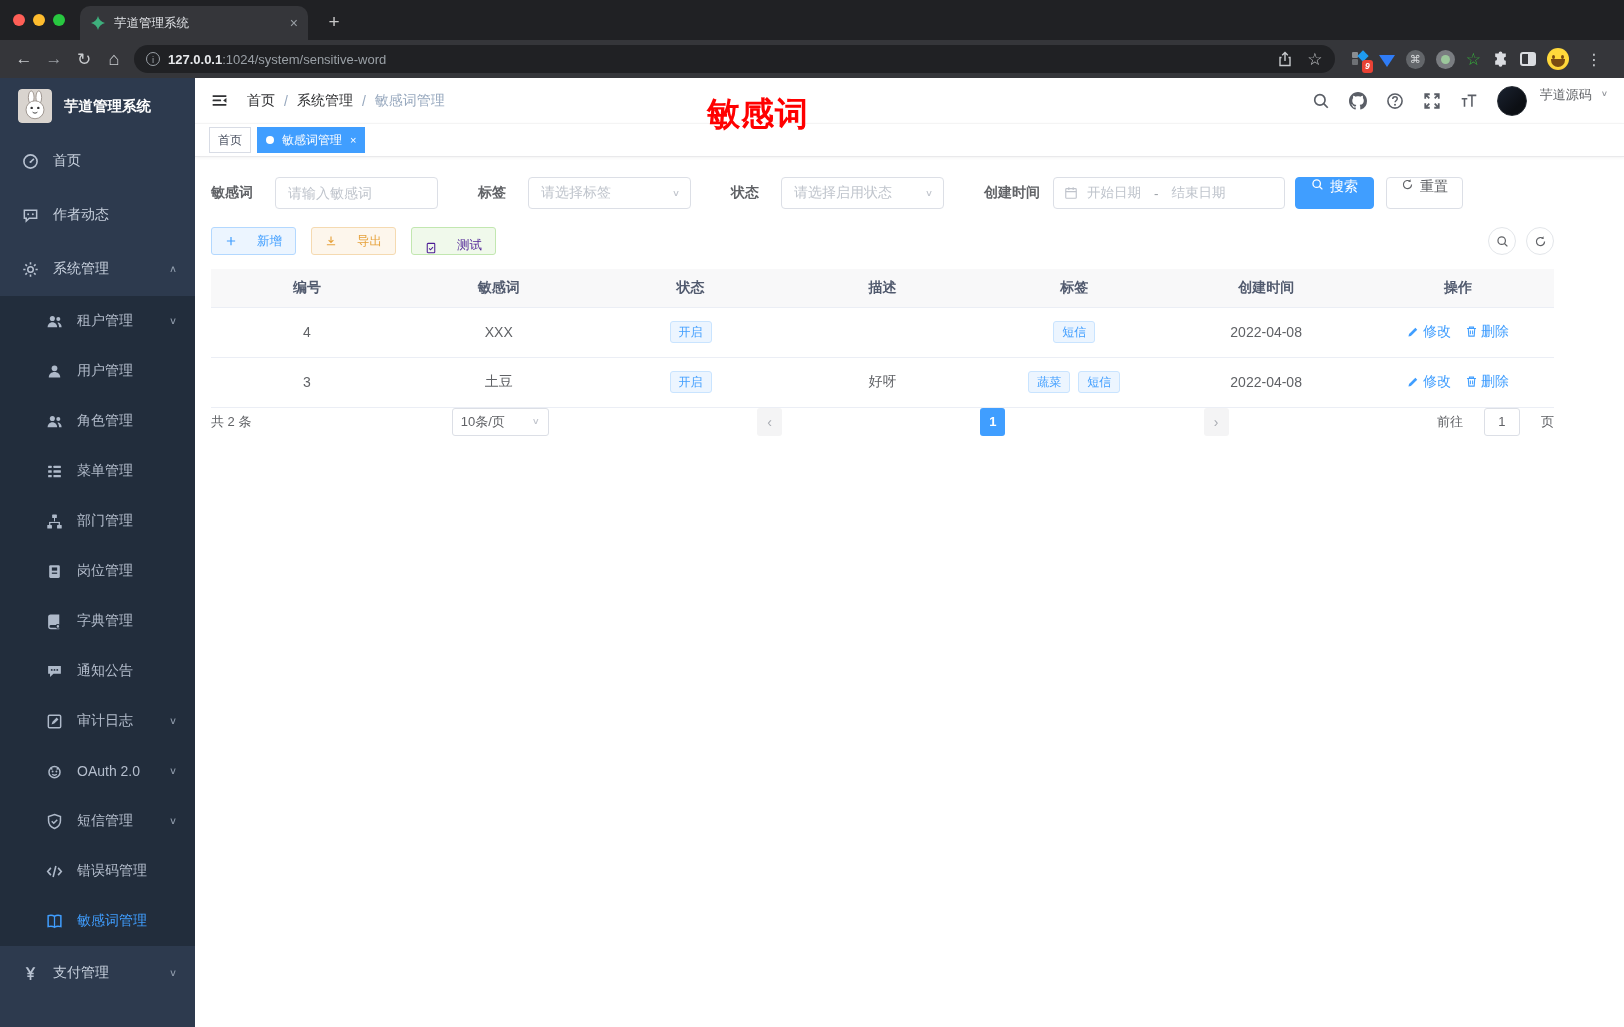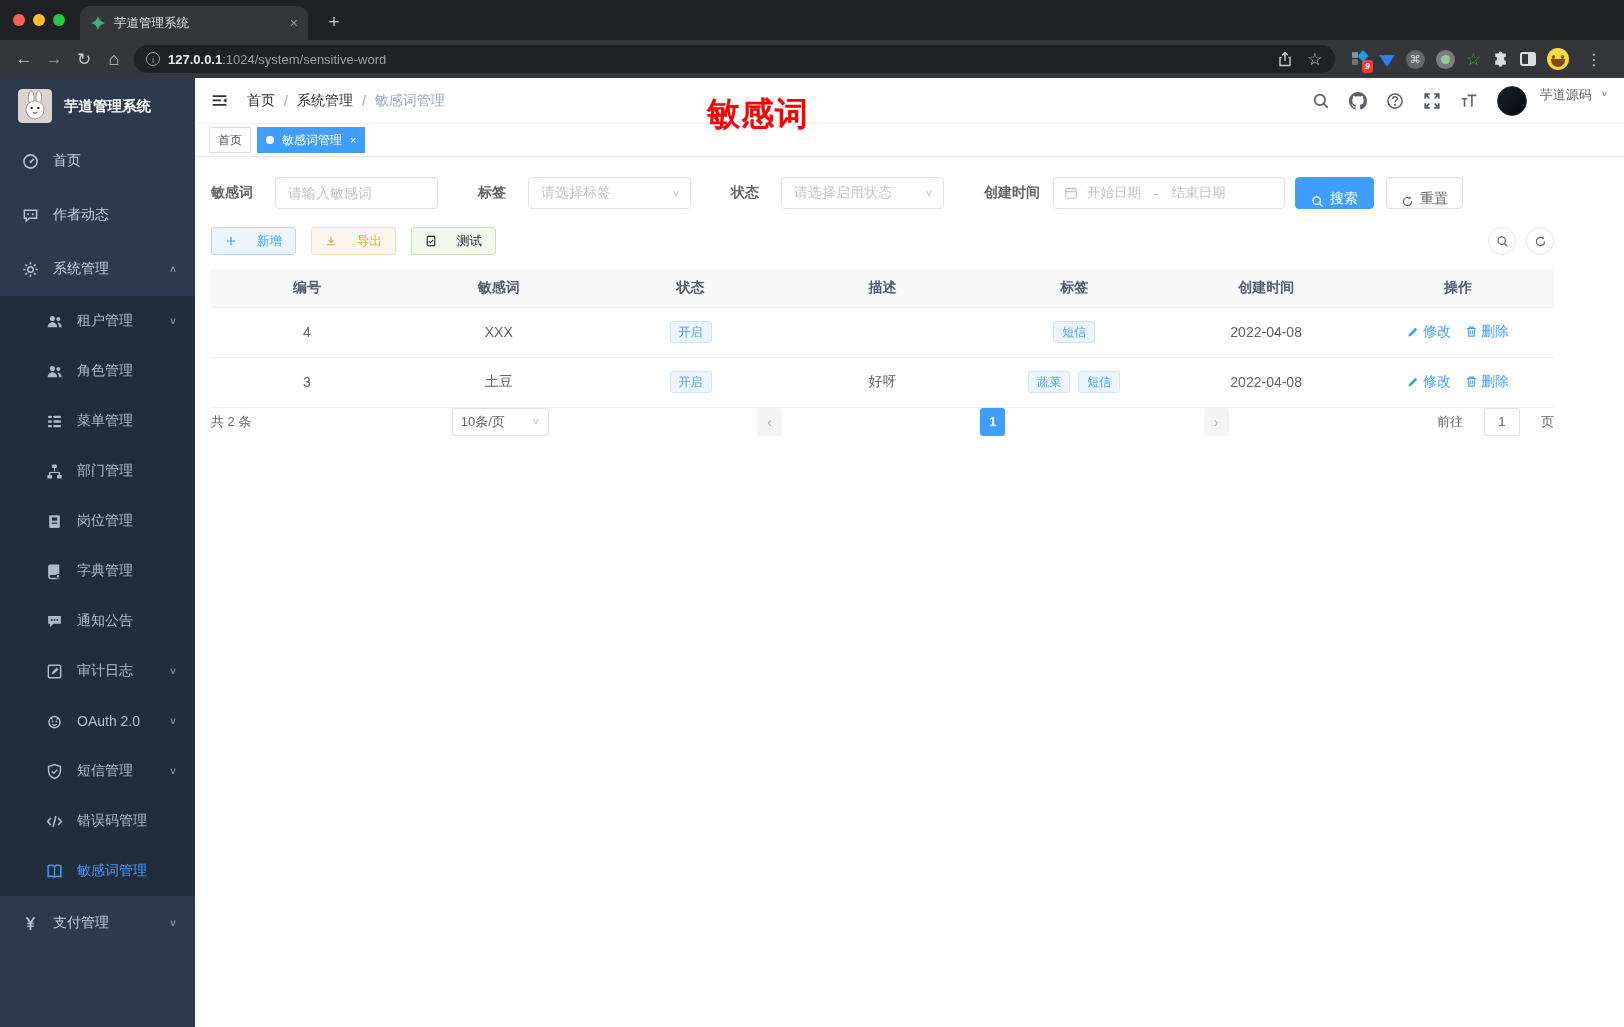--- a/index.html
+++ b/index.html
@@ -101,32 +101,32 @@
   .inp{width:163px;height:32px;border:1px solid #dcdfe6;border-radius:4px;padding:0 12px;font-size:14px;
     color:#606266;outline:none;background:#fff;font-family:inherit;}
   .inp::placeholder{color:#bfc4cc;}
   .sel{width:163px;height:32px;border:1px solid #dcdfe6;border-radius:4px;display:flex;align-items:center;
     justify-content:space-between;padding:0 10px 0 12px;color:#bfc4cc;font-size:14px;background:#fff;cursor:pointer;}
   .sel-caret{font-size:11px;color:#c0c4cc;transform:scaleY(.8)}
   .sel-caret::after{content:"∨"}
   .daterange{width:232px;height:32px;border:1px solid #dcdfe6;border-radius:4px;display:flex;align-items:center;
     padding:0 10px;gap:9px;font-size:13.5px;color:#bfc4cc;background:#fff;}
   .cal-ic{display:flex;width:14px;height:14px;color:#c0c4cc;flex-shrink:0;}
-  .btn{display:inline-flex;align-items:flex-end;gap:6px;border-radius:4px;font-size:14px;cursor:pointer;font-family:inherit;}
+  .btn{display:inline-flex;align-items:flex-start;gap:6px;border-radius:4px;font-size:14px;cursor:pointer;font-family:inherit;}
   .btn svg{width:13px;height:13px}
   .btn-search{height:32px;padding:0 15px;background:#409eff;border:1px solid #409eff;color:#fff;margin-left:10px;}
   .btn-reset{height:32px;padding:0 14px;background:#fff;border:1px solid #dcdfe6;color:#606266;margin-left:12px;}
   
   .actions{display:flex;align-items:center;margin-bottom:14px;}
   .btn-sm{height:28px;padding:0 13px;border-radius:3px;font-size:12.5px;display:inline-flex;align-items:center;
     gap:20px;margin-right:15px;border:1px solid;cursor:pointer;}
   .btn-sm svg{width:12px;height:12px}
   .btn-add{color:#409eff;background:#ecf5ff;border-color:#b3d8ff;}
   .btn-export{color:#e6a23c;background:#fdf6ec;border-color:#f5dab1;}
-  .btn-test{color:#0f172a;background:#f0f9eb;border-color:#c2e7b0;}
+  .btn-test{color:#4c1d95;background:#f0f9eb;border-color:#c2e7b0;align-items:flex-end;}
   .act-right{margin-left:auto;display:flex;gap:10px;}
   .circ{width:28px;height:28px;border-radius:50%;border:1px solid #e3e6ea;background:#fff;color:#606266;
     display:flex;align-items:center;justify-content:center;cursor:pointer;}
   .circ svg{width:13px;height:13px}
   
   table{width:100%;border-collapse:collapse;table-layout:fixed;}
   thead th{background:#f8f8f9;color:#515a6e;font-size:14px;font-weight:700;height:38px;text-align:center;
     border-bottom:1px solid #ebeef5;}
   tbody td{height:50px;text-align:center;font-size:14px;color:#606266;border-bottom:1px solid #ebeef5;}
   .eltag{display:inline-block;height:22px;line-height:20px;padding:0 8px;border:1px solid #c9e4ff;
@@ -269,20 +269,29 @@
             <span class="ic">
               <svg viewBox="0 0 16 16" fill="currentColor">
                 <circle cx="6" cy="5.2" r="2.4"></circle>
                 <path d="M1.5 13.4c0-2.6 2-4.6 4.5-4.6s4.5 2 4.5 4.6z"></path>
                 <circle cx="11.6" cy="5.6" r="1.9"></circle>
                 <path d="M11.8 9c1.7.5 2.9 2.2 2.9 4.4h-2.4c0-1.7-.5-3.3-1.5-4.3z"></path>
               </svg>
             </span>
             <span class="mi-label">租户管理</span>
             <span class="mi-arrow">∨</span>
+          </div>
+          <div class="menu-item sub">
+            <span class="ic">
+              <svg viewBox="0 0 16 16" fill="currentColor">
+                <circle cx="8" cy="5" r="2.7"></circle>
+                <path d="M2.6 13.6c0-3 2.4-5.1 5.4-5.1s5.4 2.1 5.4 5.1z"></path>
+              </svg>
+            </span>
+            <span class="mi-label">用户管理</span>
           </div>
           <div class="menu-item sub">
             <span class="ic">
               <svg viewBox="0 0 16 16" fill="currentColor">
                 <circle cx="6" cy="5.2" r="2.4"></circle>
                 <path d="M1.5 13.4c0-2.6 2-4.6 4.5-4.6s4.5 2 4.5 4.6z"></path>
                 <circle cx="11.6" cy="5.6" r="1.9"></circle>
                 <path d="M11.8 9c1.7.5 2.9 2.2 2.9 4.4h-2.4c0-1.7-.5-3.3-1.5-4.3z"></path>
               </svg>
             </span>

